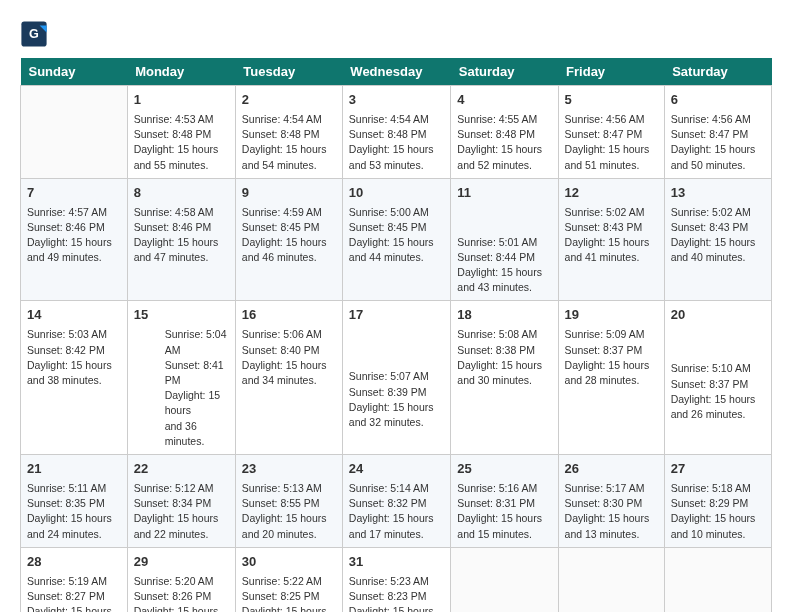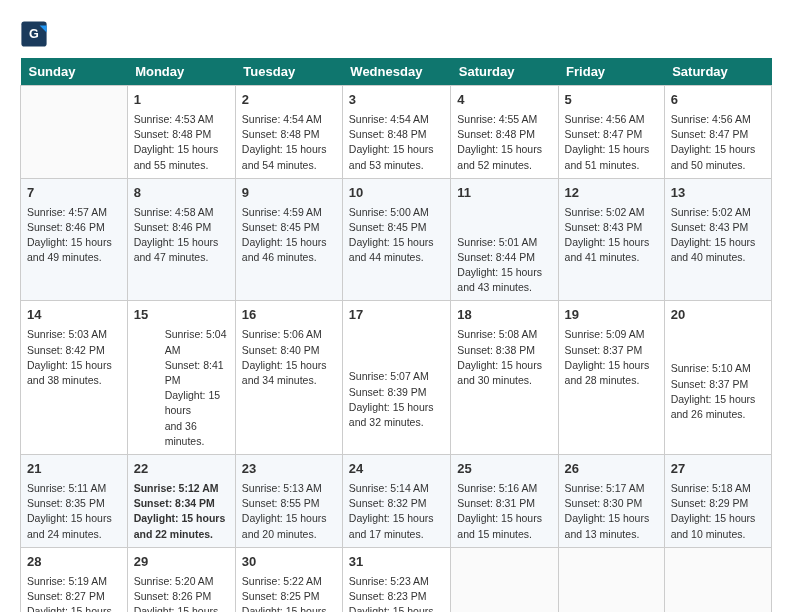--- a/index.html
+++ b/index.html
@@ -277,21 +277,21 @@
       <tr>
         <td>
           <span class="day-number">21</span>
           <div class="day-info" style="white-space: pre-line;">Sunrise: 5:11 AM
 Sunset: 8:35 PM
 Daylight: 15 hours
 and 24 minutes.</div>
         </td>
         <td>
           <span class="day-number">22</span>
-          <div class="day-info" style="white-space: pre-line; font-weight: bold;">Sunrise: 5:12 AM
+          <div class="day-info" style="white-space: pre-line;">Sunrise: 5:12 AM
 Sunset: 8:34 PM
 Daylight: 15 hours
 and 22 minutes.</div>
         </td>
         <td>
           <span class="day-number">23</span>
           <div class="day-info" style="white-space: pre-line;">Sunrise: 5:13 AM
 Sunset: 8:55 PM
 Daylight: 15 hours
 and 20 minutes.</div>

